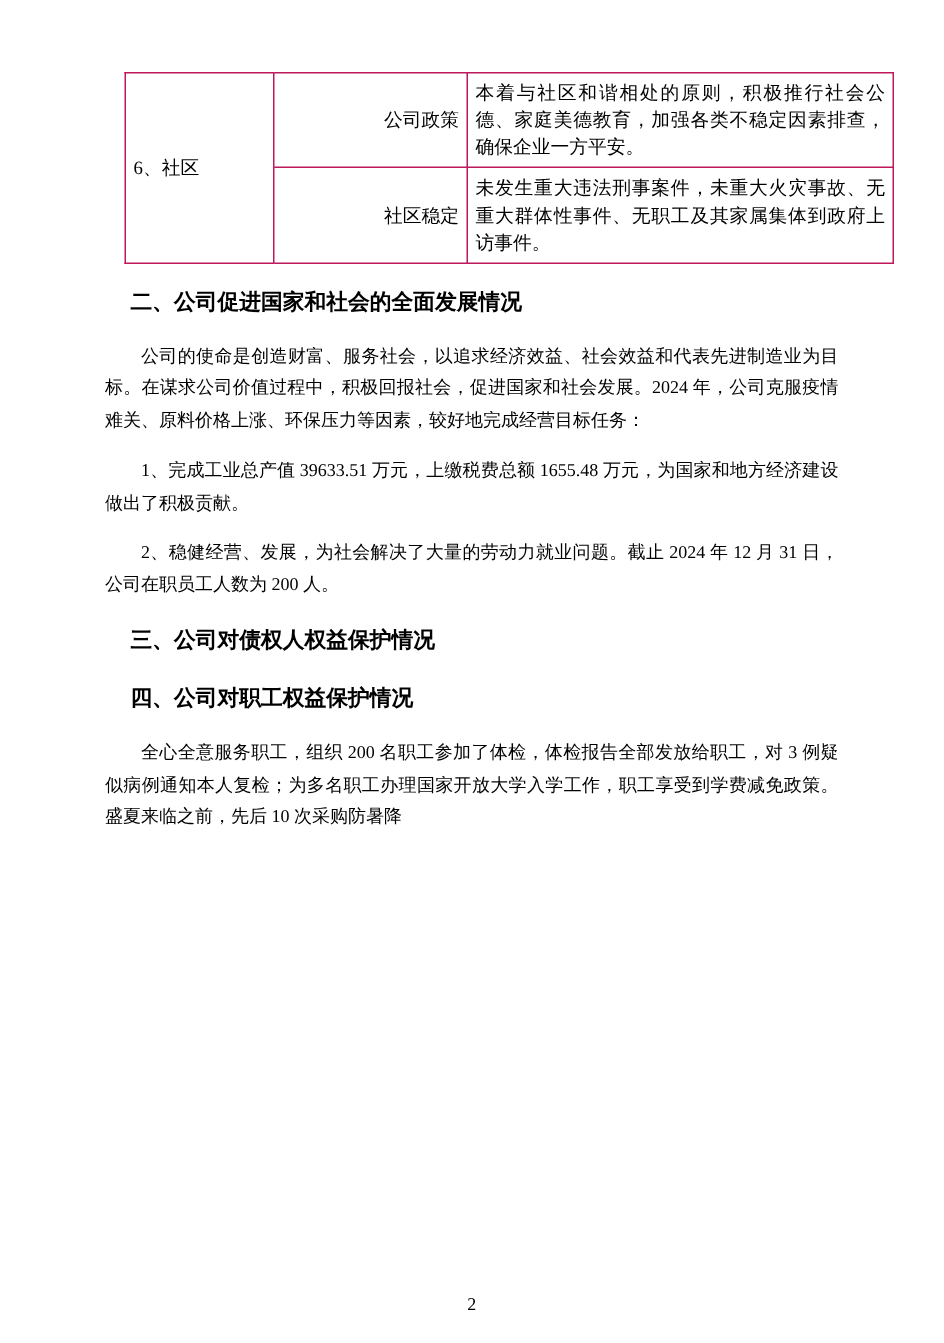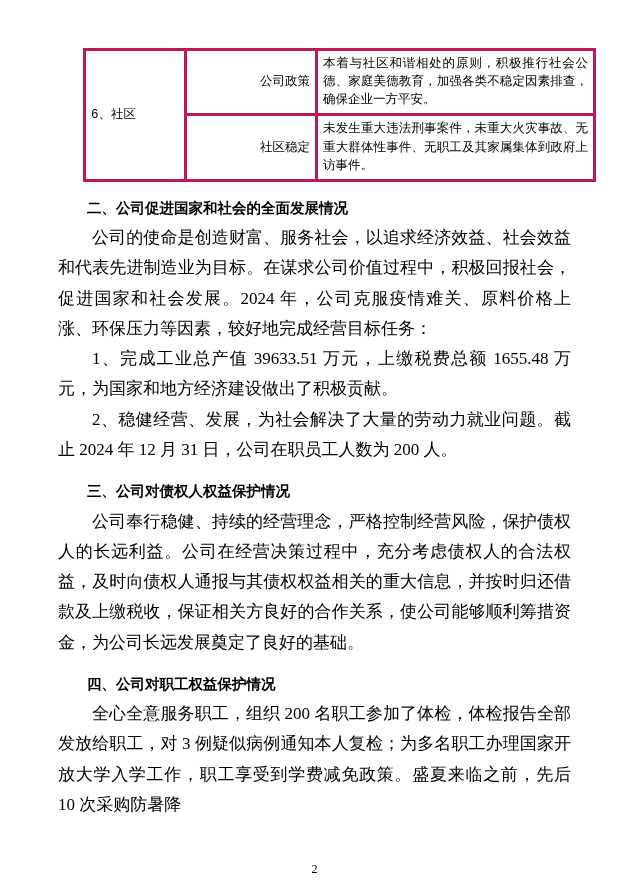--- a/index.html
+++ b/index.html
@@ -22,26 +22,26 @@
     box-sizing: border-box;
     padding: 48px 58px 0 58px;
   }
   table.doc-table {
     border-collapse: collapse;
     width: 513px;
     margin: 0 0 0 25px;
     table-layout: fixed;
   }
   table.doc-table td {
-    border: 3px solid #be185d;
+    border: 1px solid #be185d;
     vertical-align: middle;
     padding: 4px 5px;
     font-size: 12.5px;
     line-height: 1.45;
-    font-family: Liberation Mono, monospace;
+    font-family: Liberation Serif, serif;
   }
   td.col-label {
     width: 88px;
     text-align: left;
     padding-left: 8px;
   }
   td.col-item {
     width: 118px;
     text-align: right;
     padding-left: 10px;
@@ -55,22 +55,22 @@
   }
   h2.section-heading {
     font-size: 14.5px;
     font-weight: bold;
     margin: 14px 0 2px 0;
     text-indent: 2em;
     line-height: 1.75;
     font-family: "Liberation Serif", "DejaVu Serif", serif;
   }
   p.body-text {
-    font-size: 17px;
-    margin: 0;
+    font-size: 12px;
+    margin: 12px;
     line-height: 1.78;
     text-indent: 2em;
     text-align: justify;
     text-justify: inter-ideograph;
     font-family: "Liberation Serif", "DejaVu Serif", serif;
   }
   .page-number {
     position: absolute;
     bottom: 18px;
     left: 0;
@@ -98,19 +98,18 @@
       </tr>
     </tbody>
   </table>
 
   <h2 class="section-heading">二、公司促进国家和社会的全面发展情况</h2>
   <p class="body-text">公司的使命是创造财富、服务社会，以追求经济效益、社会效益和代表先进制造业为目标。在谋求公司价值过程中，积极回报社会，促进国家和社会发展。2024 年，公司克服疫情难关、原料价格上涨、环保压力等因素，较好地完成经营目标任务：</p>
   <p class="body-text">1、完成工业总产值 39633.51 万元，上缴税费总额 1655.48 万元，为国家和地方经济建设做出了积极贡献。</p>
   <p class="body-text">2、稳健经营、发展，为社会解决了大量的劳动力就业问题。截止 2024 年 12 月 31 日，公司在职员工人数为 200 人。</p>
 
   <h2 class="section-heading">三、公司对债权人权益保护情况</h2>
-  <p class="body-text">公司奉行稳健、持续的经营理念，严格控制经营风险，保护债权人的长远利益。公司在经营决策过程中，充分考虑债权人的合法权益，及时向债权人通报与其债权权益相关的重大信息，并按时归还借款及上缴税收，保证相关方良好的合作关系，使公司能够顺利筹措资金，为公司长远发展奠定了良好的基础。</p>
 
   <h2 class="section-heading">四、公司对职工权益保护情况</h2>
   <p class="body-text">全心全意服务职工，组织 200 名职工参加了体检，体检报告全部发放给职工，对 3 例疑似病例通知本人复检；为多名职工办理国家开放大学入学工作，职工享受到学费减免政策。盛夏来临之前，先后 10 次采购防暑降</p>
 
   <div class="page-number">2</div>
 </div>
 
 </body></html>

